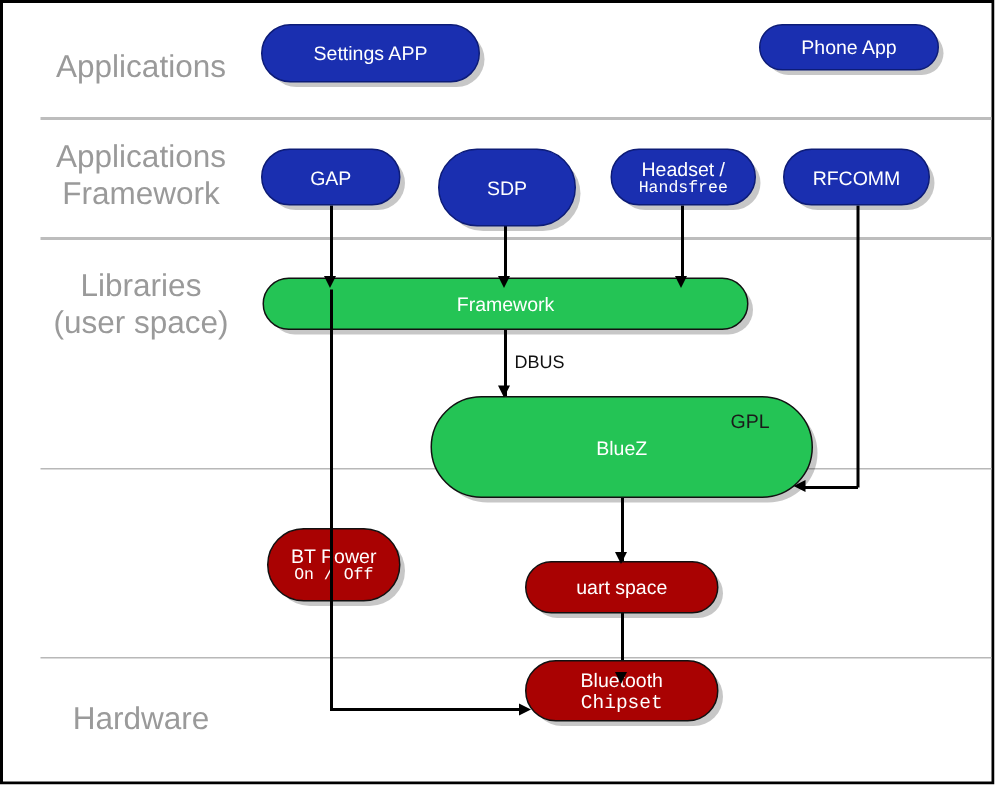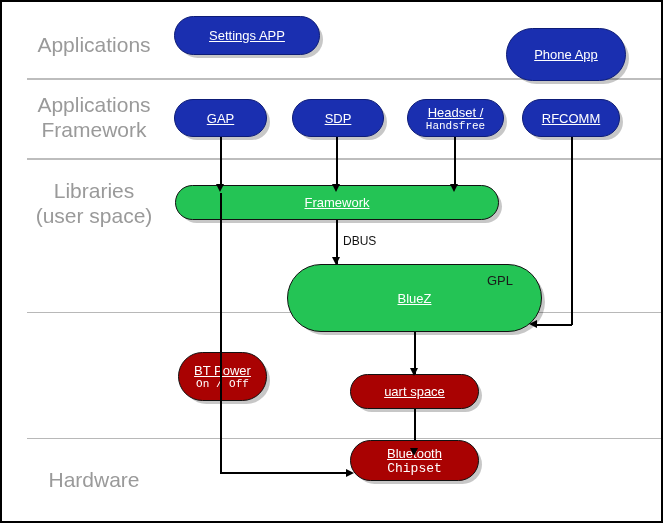--- a/index.html
+++ b/index.html
@@ -45,21 +45,21 @@
     border-radius: 999px;
     display: flex;
     flex-direction: column;
     align-items: center;
     justify-content: center;
     text-align: center;
     color: #ffffff;
     z-index: 6;
     box-shadow: 4px 4px 0 -1px rgba(0,0,0,0.22);
   }
-  .node .line1 { display: block; text-decoration: underline; }
+  .node .line1 { display: block; }
   .node .line2 { display: block; font-family: Liberation Mono, monospace; }
 
   .node.blue {
     background: #1a2fb0;
     border: 1px solid #0d1c77;
     font-size: 13px;
   }
   .node.green {
     background: #24c455;
     border: 1px solid #111111;
@@ -164,29 +164,29 @@
   <div class="conn v" style="left:412px; top:330px; height:45px;"></div>
   <div class="arrowhead down" style="left:408px; top:366px;"></div>
 
   <div class="conn v" style="left:412px; top:405px; height:50px;"></div>
   <div class="arrowhead down" style="left:408px; top:446px;"></div>
 
   <div class="node blue" style="left:172px; top:14px; width:146px; height:39px;">
     <span class="line1 big">Settings APP</span>
   </div>
 
-  <div class="node blue" style="left:504px; top:14px; width:120px; height:53px;margin-top:12px;">
+  <div class="node blue" style="left:504px; top:14px; width:120px; height:31px;">
     <span class="line1 big">Phone App</span>
   </div>
 
   <div class="node blue" style="left:172px; top:97px; width:93px; height:38px;">
     <span class="line1 big">GAP</span>
   </div>
 
-  <div class="node blue" style="left:290px; top:97px; width:92px; height:38px;">
+  <div class="node blue" style="left:290px; top:97px; width:92px; height:52px;">
     <span class="line1 big">SDP</span>
   </div>
 
   <div class="node blue" style="left:405px; top:97px; width:97px; height:38px;">
     <span class="line1 big">Headset /</span>
     <span class="line2 small">Handsfree</span>
   </div>
 
   <div class="node blue" style="left:520px; top:97px; width:98px; height:38px;">
     <span class="line1 big">RFCOMM</span>

